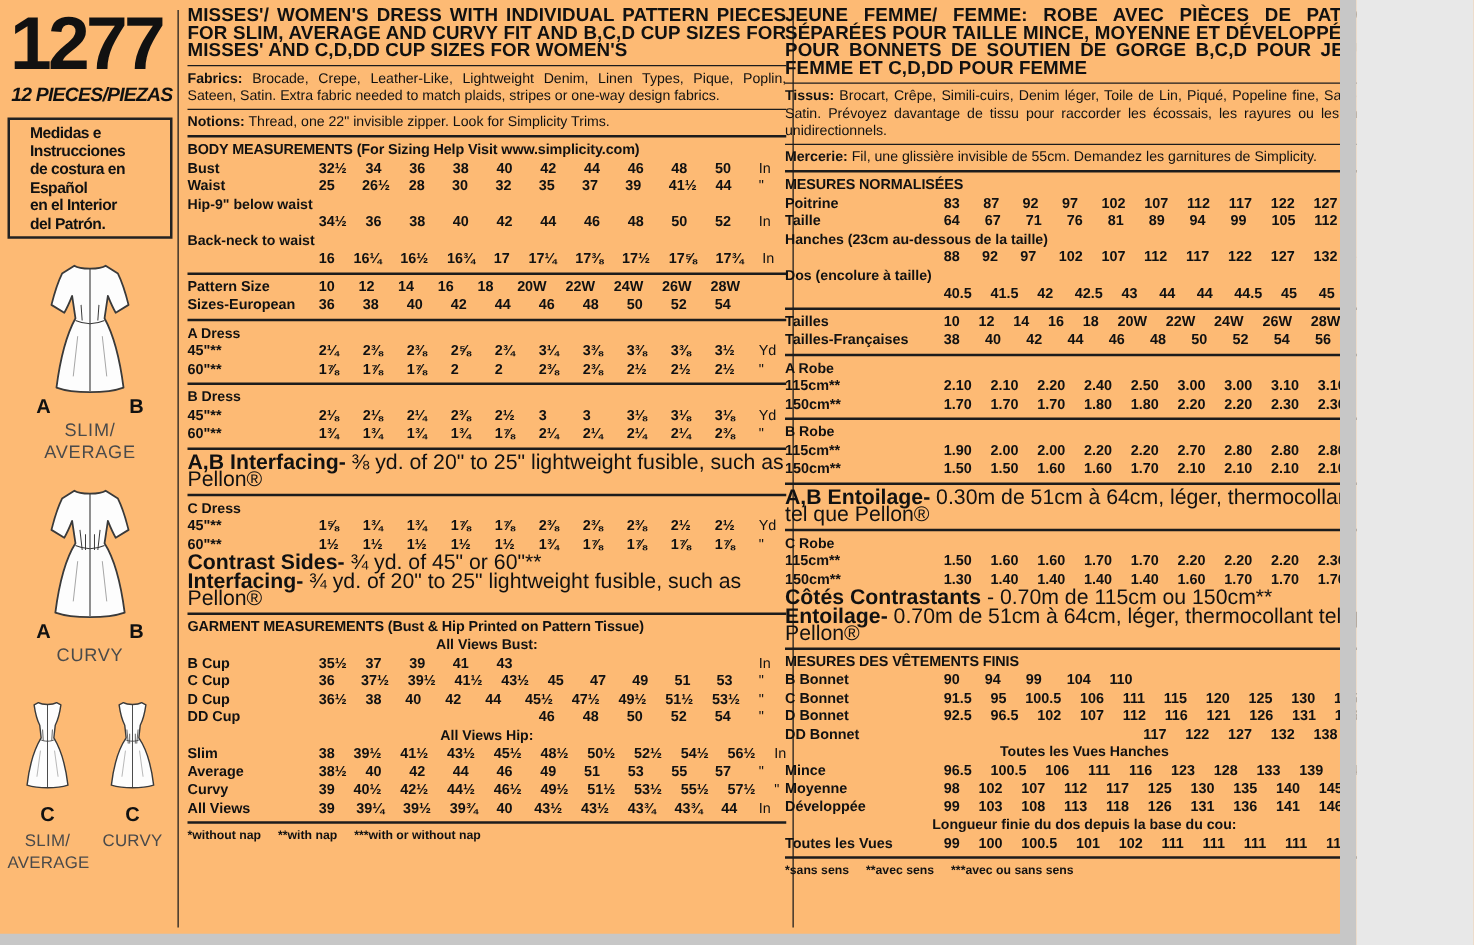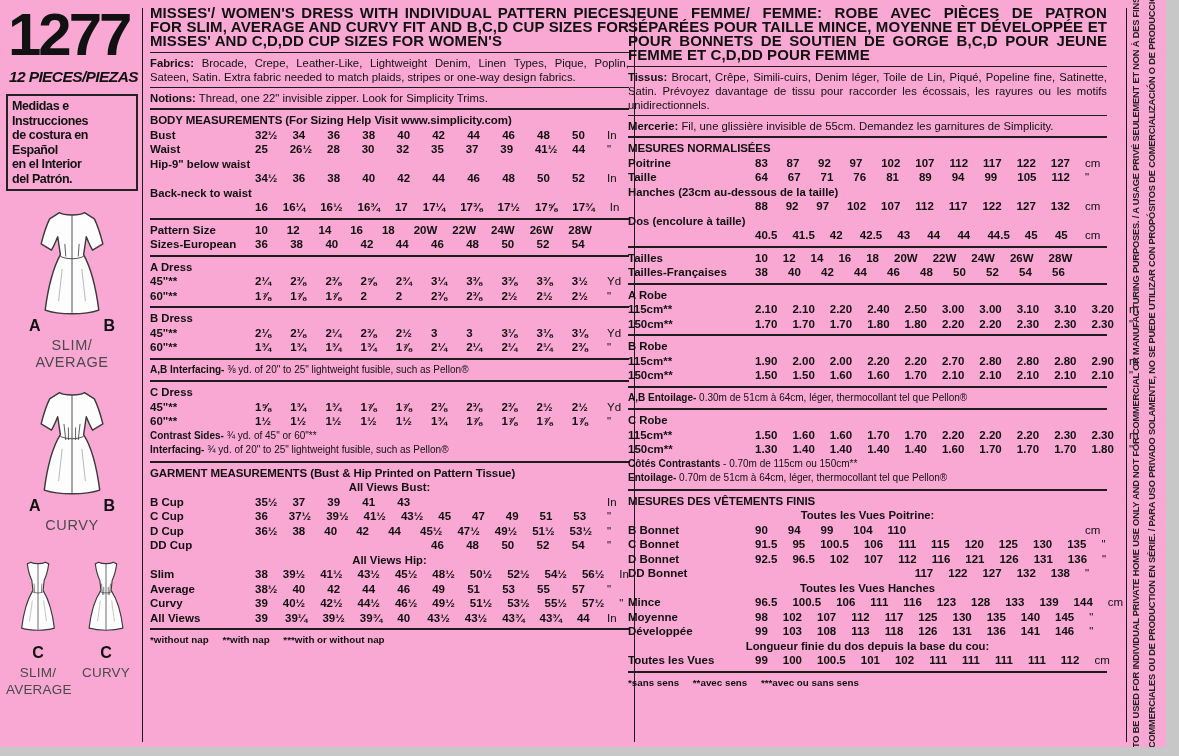--- a/index.html
+++ b/index.html
@@ -1,29 +1,29 @@
 <!DOCTYPE html>
 <html><head>
 <meta charset="utf-8">
 <style>
   * { margin:0; padding:0; box-sizing:border-box; }
   body { background:#e8e8e8; font-family:"Liberation Sans", sans-serif; }
-  .sheet { position:relative; width:1179px; height:756px; background:#f9a8d4; color:#111; overflow:hidden; }
+  .sheet { position:relative; width:1085px; height:756px; background:#fdba74; color:#111; overflow:hidden; }
 
   .gray-right  { position:absolute; right:0; top:0; width:13px; height:100%; background:#c7c7c7; }
   .gray-bottom { position:absolute; left:0; bottom:0; width:100%; height:9px; background:#c7c7c7; }
 
   .vrule { position:absolute; top:8px; bottom:14px; width:0; border-left:1.5px solid #1a1a1a; }
   .vrule.v1 { left:142px; } .vrule.v2 { left:634px; } .vrule.v3 { left:1126px; border-left-width:1px; }
 
   
   .leftcol { position:absolute; left:6px; top:4px; width:132px; text-align:center; }
   .patnum { font-size:60px; font-weight:800; letter-spacing:-3px; line-height:62px; text-align:left; padding-left:2px; }
   .pieces { font-size:15.5px; font-weight:700; letter-spacing:-0.6px; text-align:right; margin:2px 0 8px 2px; white-space:nowrap;font-style:italic; }
-  .esbox  { border:2px solid #222; padding:3px 4px; font-size:12.5px; font-weight:700; letter-spacing:-0.4px;
+  .esbox  { border:2px solid #222; padding:3px 16px; font-size:12.5px; font-weight:700; letter-spacing:-0.4px;
             line-height:14.5px; text-align:left; white-space:pre-line; }
   .figure { margin-top:10px; }
   .fig-labels { display:flex; justify-content:space-between; width:86px; margin:-2px auto 0;
                 font-size:16px; font-weight:800; }
   .fig-label-single { font-size:16px; font-weight:800; margin-top:-2px; }
   .caption { font-size:14.5px; font-weight:400; letter-spacing:0.6px; color:#4a4a4a; line-height:17px;
              white-space:pre-line; margin-top:2px; }
   .pairrow { display:flex; justify-content:space-between; margin-top:12px; }
   .pairrow .subfig { width:64px; text-align:center; }
   .pairrow .caption { font-size:13.5px; letter-spacing:0.2px; }
@@ -39,21 +39,21 @@
                 text-align:justify; text-transform:uppercase; margin-bottom:4px; }
   .para { font-size:11.3px; line-height:14px; text-align:justify; margin:3px 0; }
   .para b { font-weight:800; }
 
   .rule  { border-top:1.2px solid #1c1c1c; margin:3px 0; height:0; }
   .rule.thick { border-top-width:2px; }
 
   .sec-title  { font-weight:800; font-size:11.5px; letter-spacing:-0.1px; }
   .row-head   { font-weight:800; font-size:11.3px; }
   .center-head{ font-weight:800; text-align:center; font-size:11.3px; }
-  .note       { font-size:10px; } .note b { font-weight:800; }
+  .note       { font-size:17px; } .note b { font-weight:800; }
   .mrow { display:grid; grid-template-columns: var(--labw) repeat(10, 1fr) 22px; column-gap:15px; }
   .mrow .lab  { font-weight:800; white-space:nowrap; }
   .mrow .val  { font-weight:700; white-space:nowrap; }
   .mrow .unit { font-weight:400; }
   .footnotes  { font-size:9.8px; font-weight:800; white-space:pre; margin-top:2px; }
 
   
   .edge-text { position:absolute; white-space:nowrap; font-size:9.3px; font-weight:700; letter-spacing:-0.2px;
                transform:rotate(-90deg); transform-origin:left top; color:#222; }
   .edge-text.l1 { left:1131px; top:748px; }
@@ -630,21 +630,20 @@
           <span class="val">1.70</span>
           <span class="val">1.70</span>
           <span class="val">1.70</span>
           <span class="val">1.80</span>
           <span class="unit">"</span>
         </div>
         <div class="note"><b>Côtés Contrastants</b> - 0.70m de 115cm ou 150cm**</div>
         <div class="note"><b>Entoilage-</b> 0.70m de 51cm à 64cm, léger, thermocollant tel que Pellon®</div>
         <div class="rule thick"></div>
         <div class="sec-title">MESURES DES VÊTEMENTS FINIS</div>
-        <div class="center-head">Toutes les Vues Poitrine:</div>
         <div class="mrow">
           <span class="lab">B Bonnet</span>
           <span class="val">90</span>
           <span class="val">94</span>
           <span class="val">99</span>
           <span class="val">104</span>
           <span class="val">110</span>
           <span class="val"></span>
           <span class="val"></span>
           <span class="val"></span>

